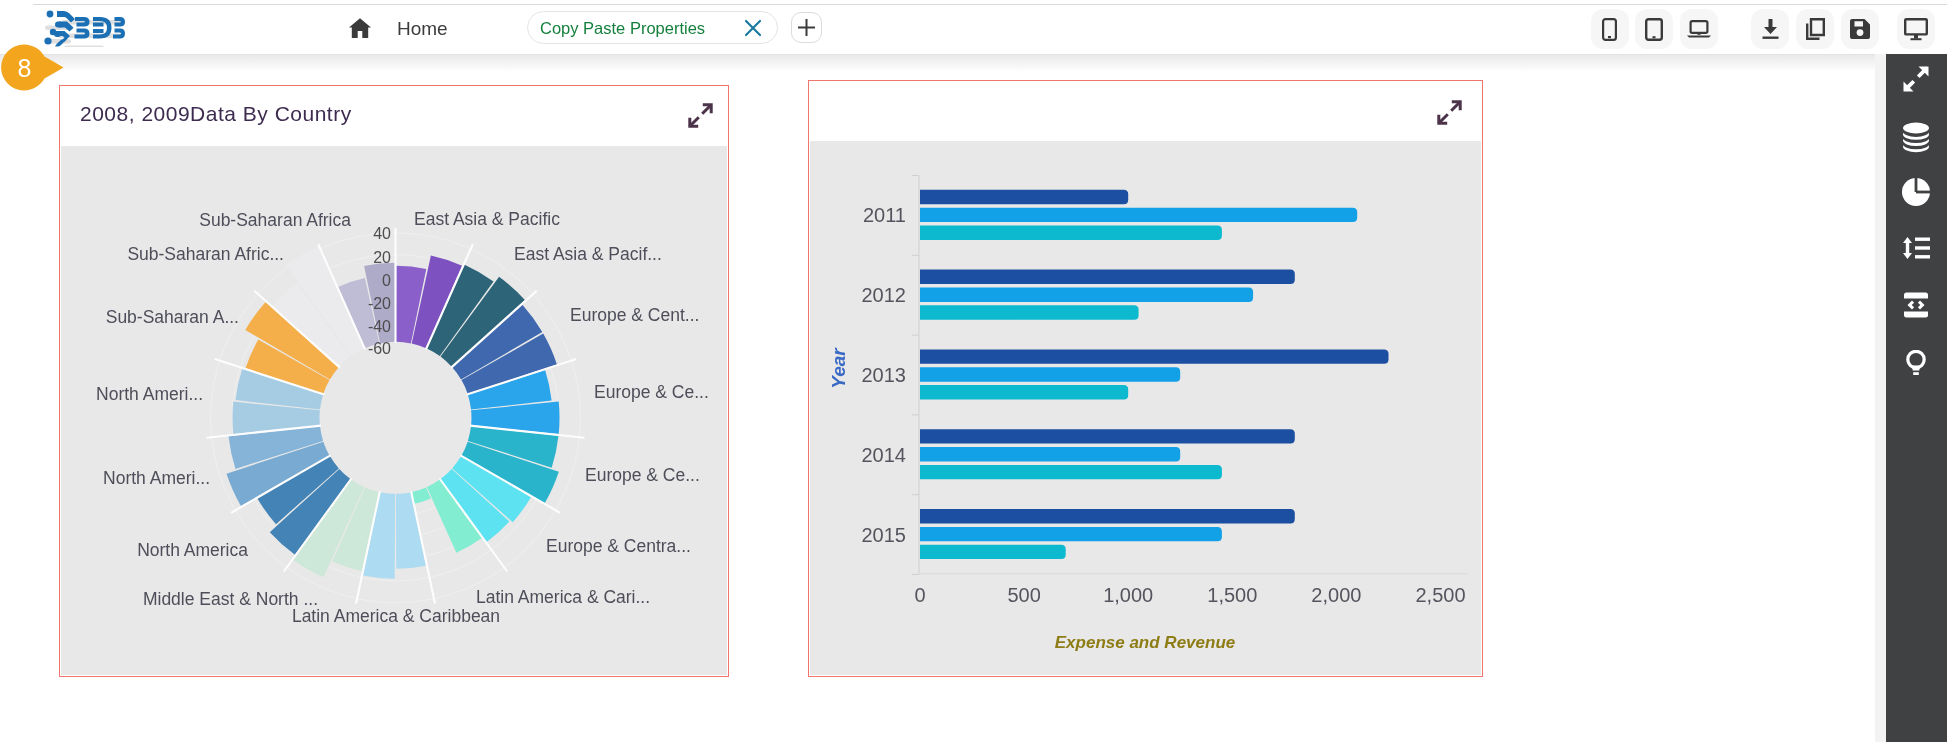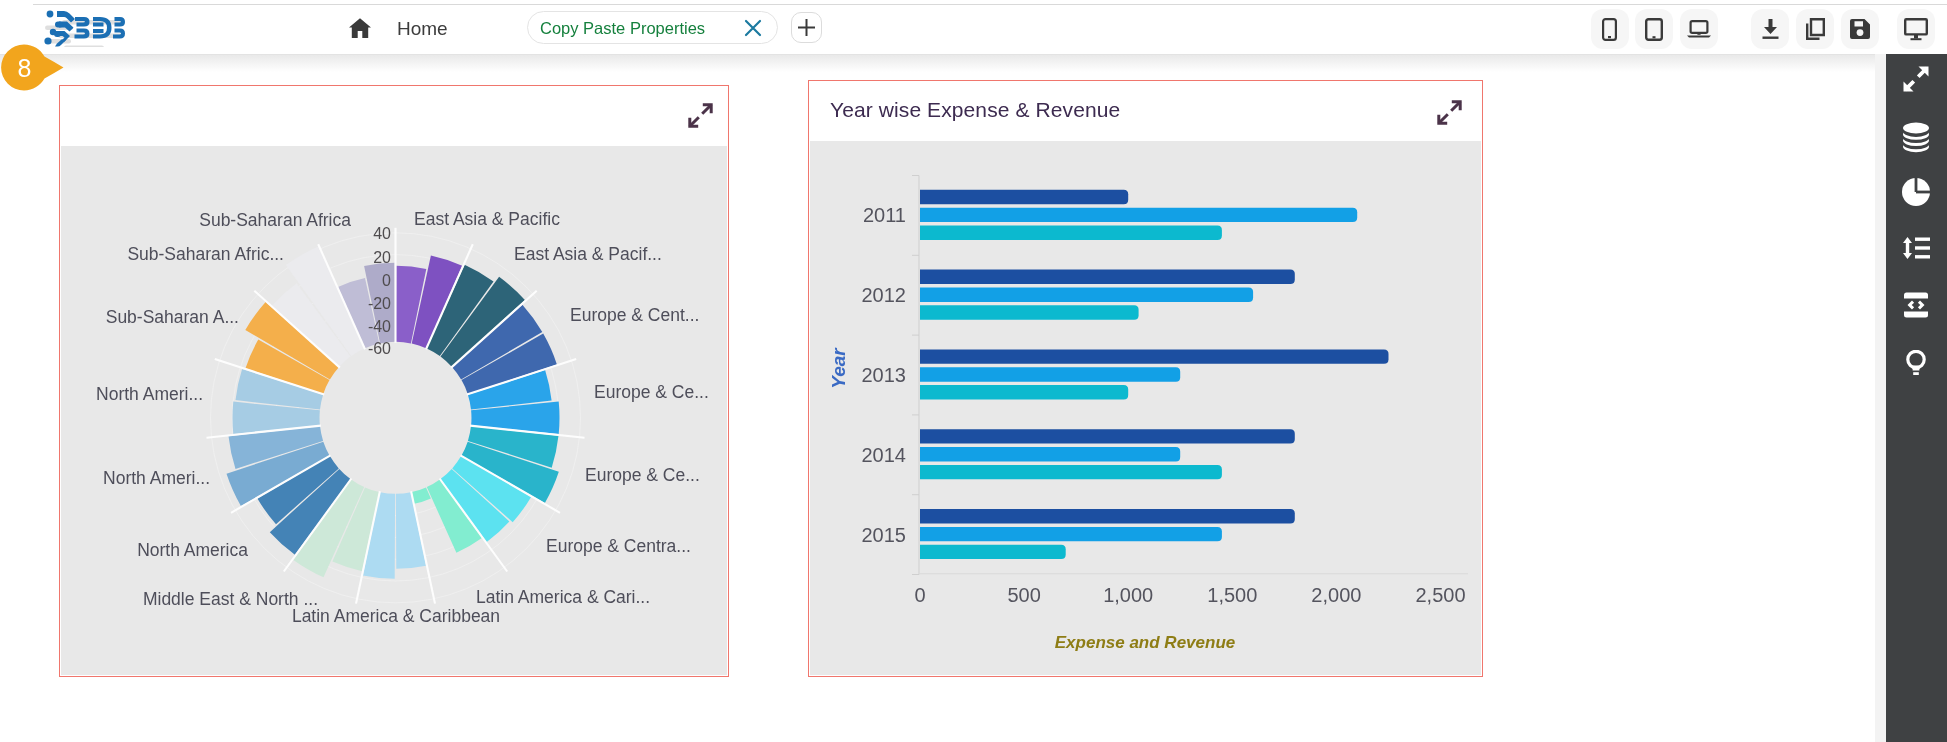--- a/index.html
+++ b/index.html
@@ -127,21 +127,21 @@
     <path d="M24 0.6 A22.9 22.9 0 1 0 24 46.4 C33 46.4 40.5 41.5 44.5 34.5 Q53.5 29.5 63.5 23.5 Q53.5 17.5 44.5 12.5 C40.5 5.5 33 0.6 24 0.6 Z" fill="#f2a51d"></path>
     <text x="24.5" y="32.5" font-size="25" fill="#fff" text-anchor="middle">8</text>
   </svg>
 
   <div class="abs card" id="card1">
       <div class="cardbody"></div>
     </div>
   <div class="abs card" id="card2">
       <div class="cardbody"></div>
     </div>
-  <div class="cardtitle abs" style="left:830px; top:98px;">Year wise Expense &amp; Revenue</div>
+  <div class="cardtitle abs" style="left:80px; top:102px; letter-spacing:0.5px;">2008, 2009Data By Country</div>
 
   <svg class="abs" style="left:687px; top:102px;" width="27" height="27" viewBox="0 0 27 27">
     <g stroke="#4b3349" stroke-width="3" fill="none">
       <path d="M15.2 11.8 L24.3 2.7 M11.8 15.2 L2.7 24.3"></path>
       <path d="M15.8 2.8 H24.2 V11.2" fill="none"></path>
       <path d="M2.8 15.8 V24.2 H11.2" fill="none"></path>
     </g>
   </svg>
   <svg class="abs" style="left:1436px; top:99px;" width="27" height="27" viewBox="0 0 27 27">
     <g stroke="#4b3349" stroke-width="3" fill="none">

